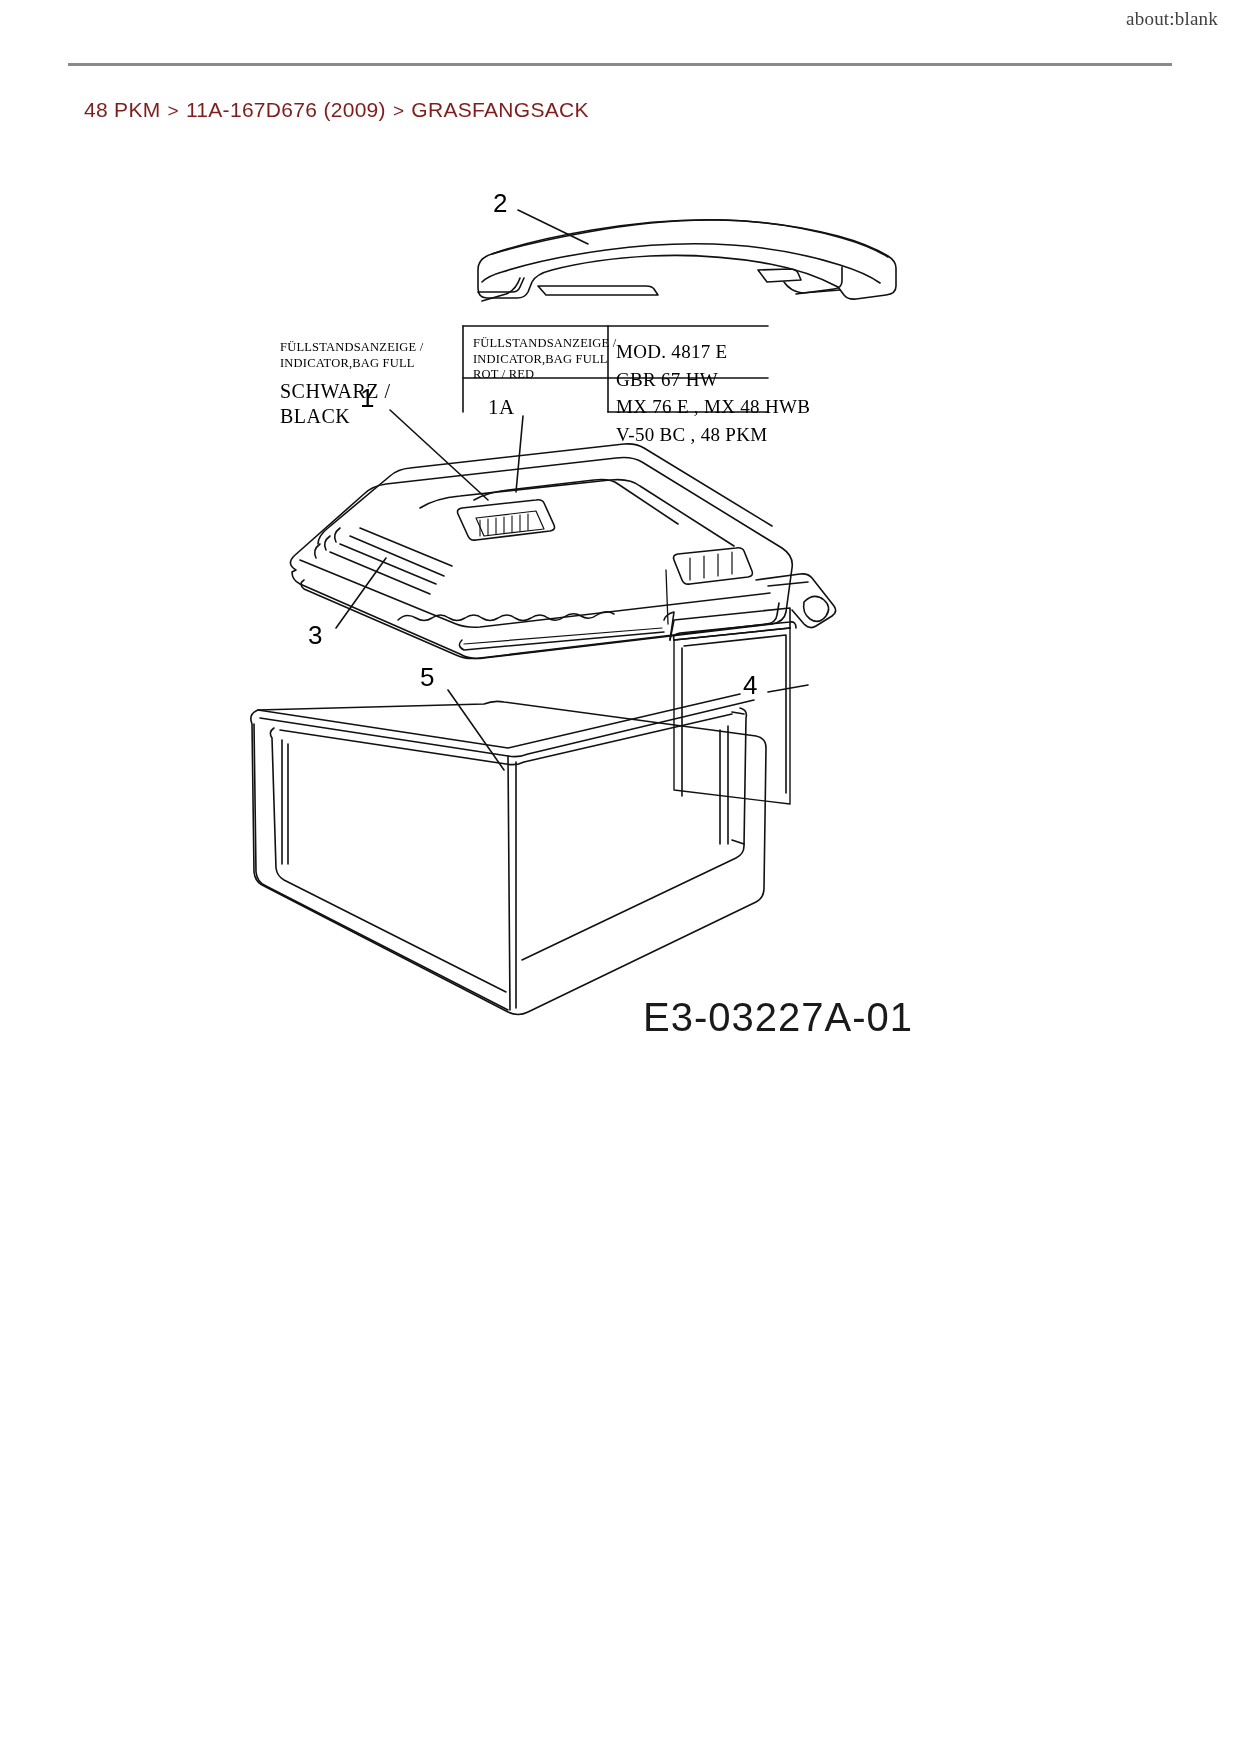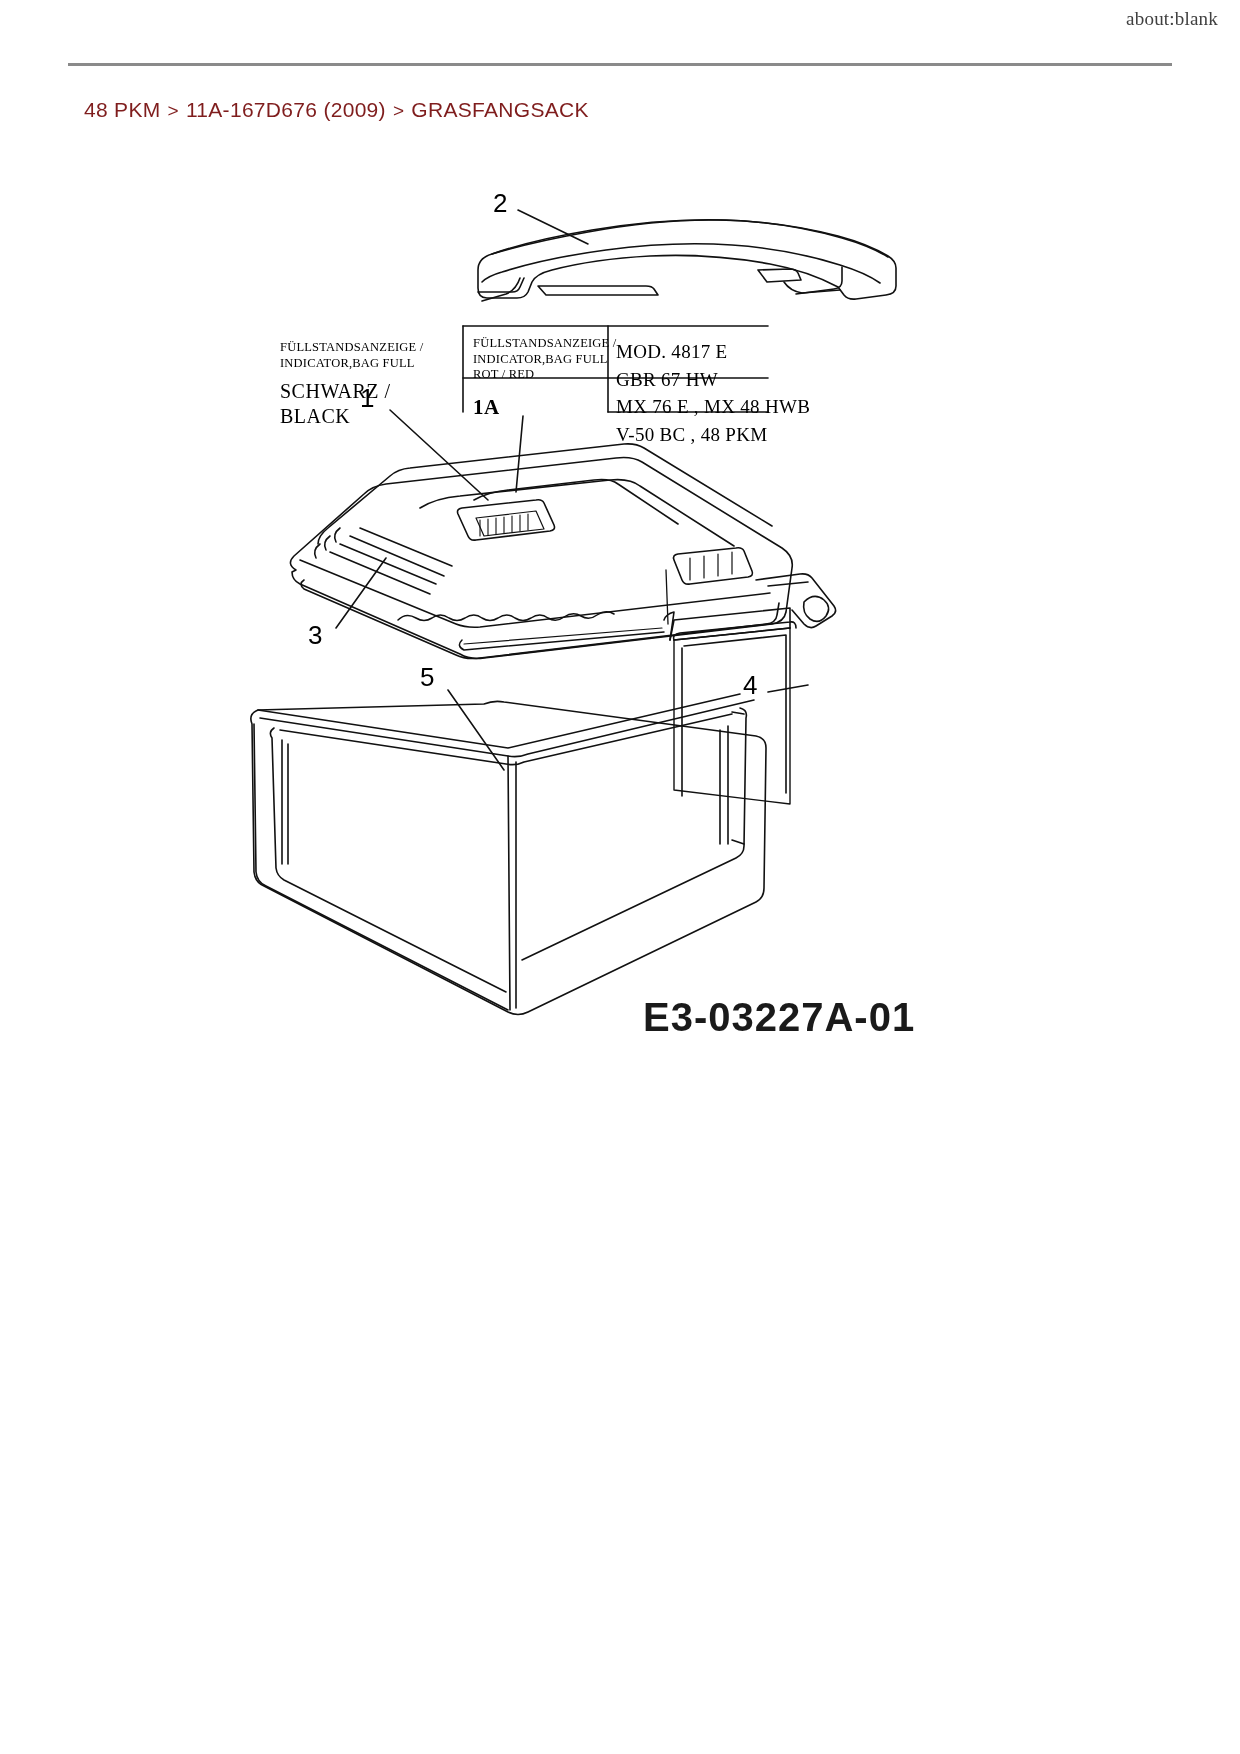--- a/index.html
+++ b/index.html
@@ -76,24 +76,25 @@
   .box-mid {
     position: absolute;
     left: 405px;
     top: 196px;
     font-size: 12.5px;
     line-height: 1.25;
     letter-spacing: 0.2px;
   }
   .box-mid .big {
     font-size: 21px;
-    font-weight: bold;
+    font-weight: normal;
     letter-spacing: 0.5px;
     display: block;
     margin-top: 11px;
+    margin-left: 15px;
   }
   .box-right {
     position: absolute;
     left: 548px;
     top: 198px;
     font-size: 19px;
     line-height: 1.45;
     letter-spacing: 0.3px;
   }
   .callout {
@@ -101,21 +102,21 @@
     font-family: "Liberation Sans", sans-serif;
     font-size: 26px;
     color: #000;
   }
   .partcode {
     position: absolute;
     left: 575px;
     top: 855px;
     font-family: "Liberation Sans", sans-serif;
     font-size: 40px;
-    font-weight: bold;
+    font-weight: normal;
     letter-spacing: 1px;
     color: #1a1a1a;
   }
 </style>
 </head>
 <body>
 
 <div class="page-header">about:blank</div>
 
 <div class="rule"></div>

